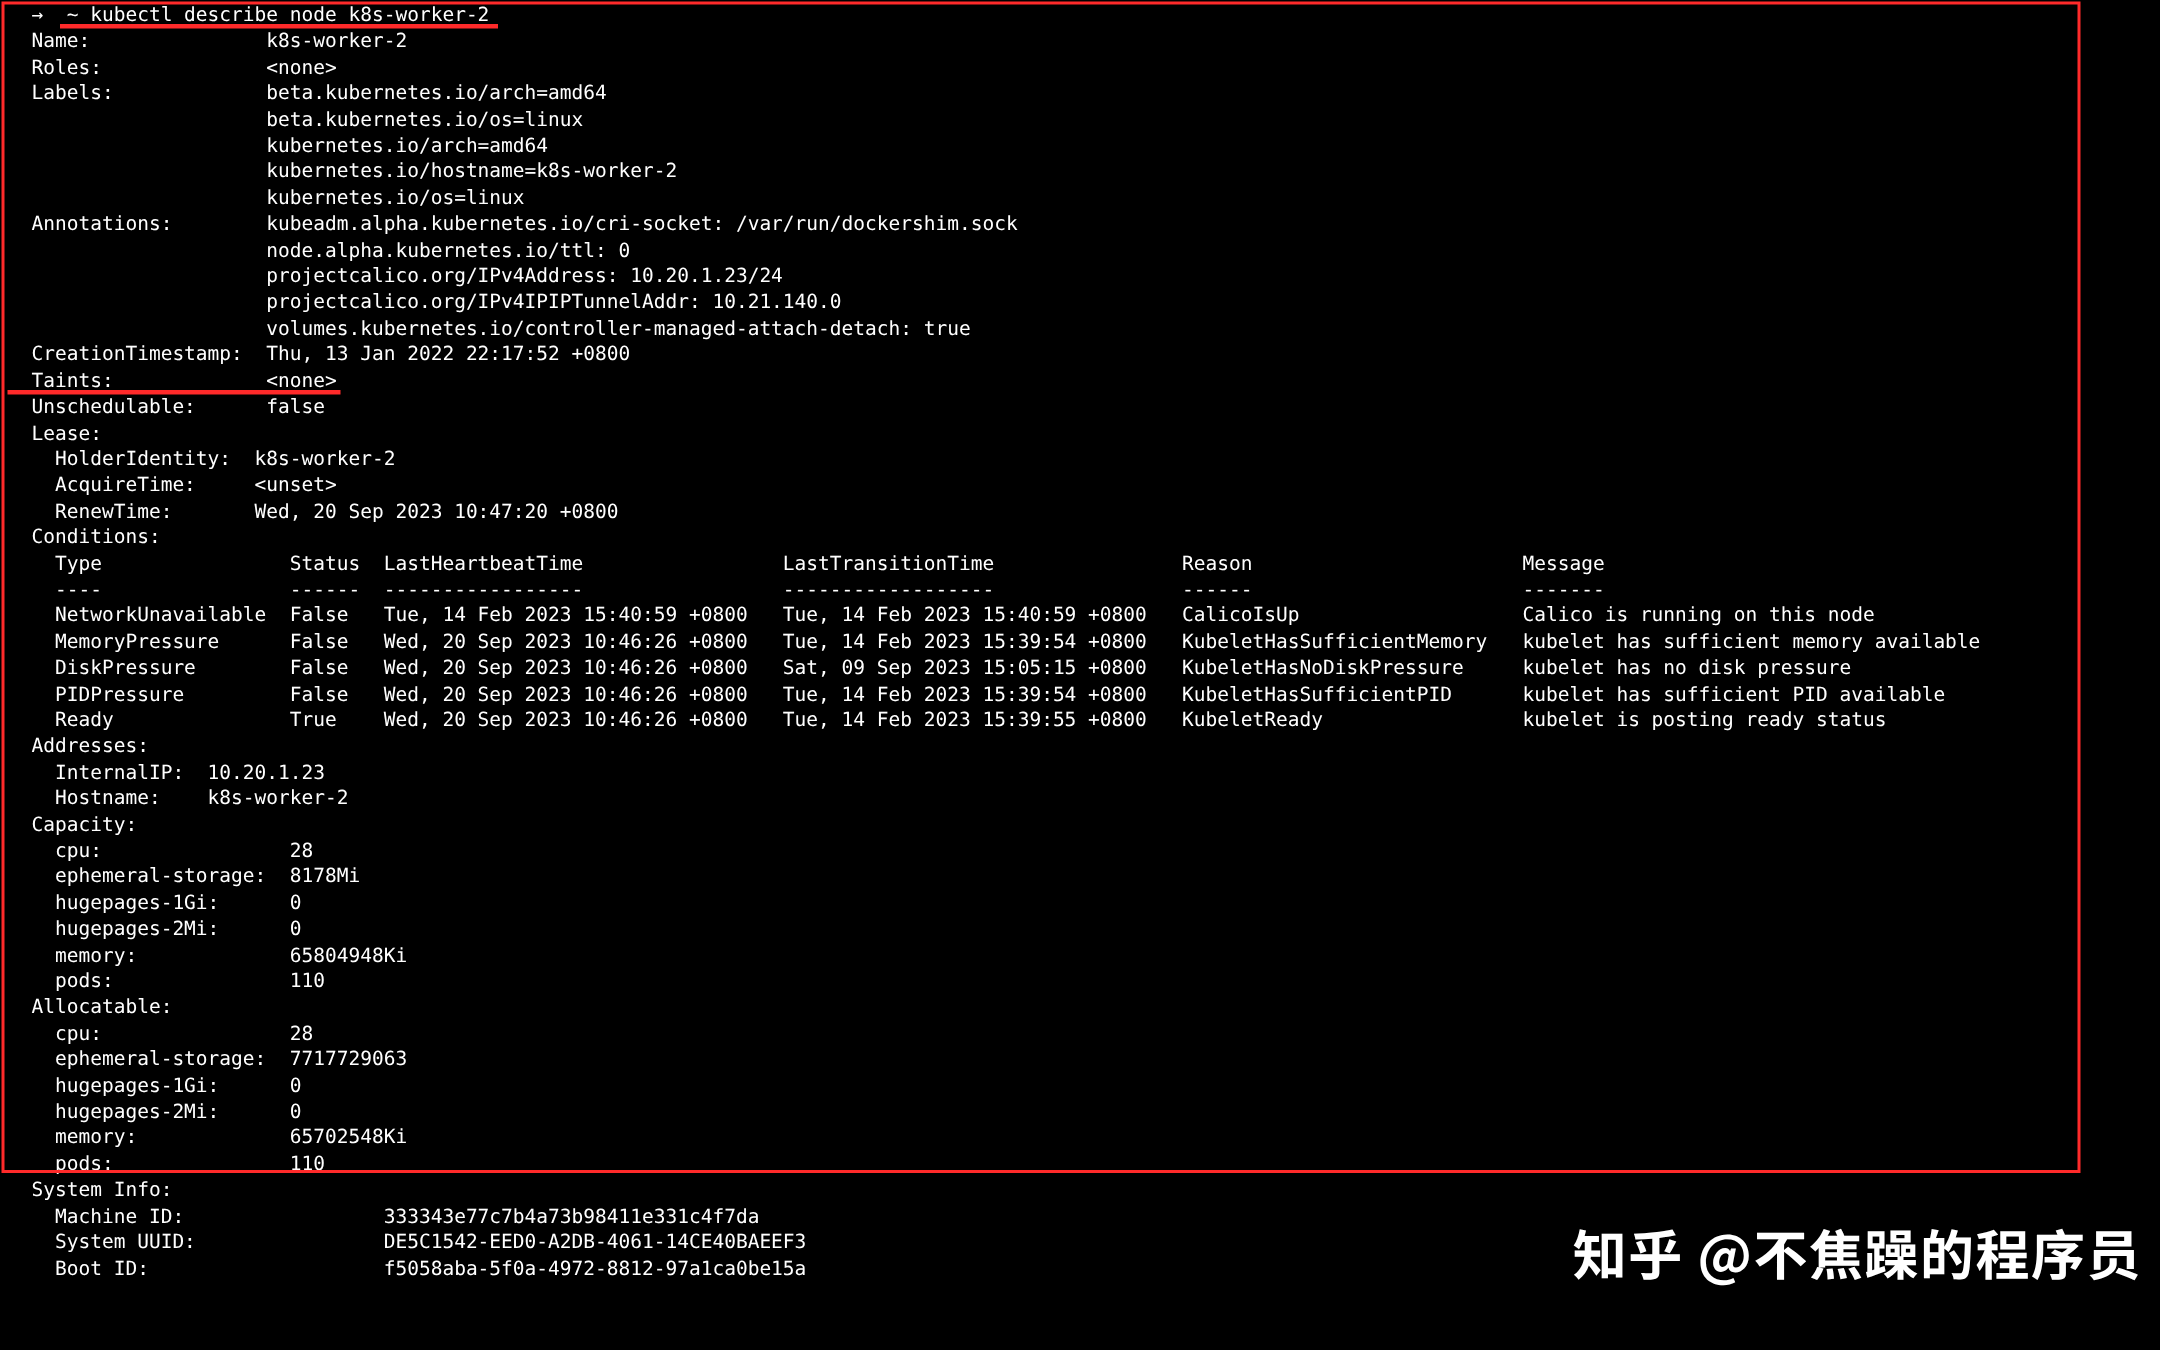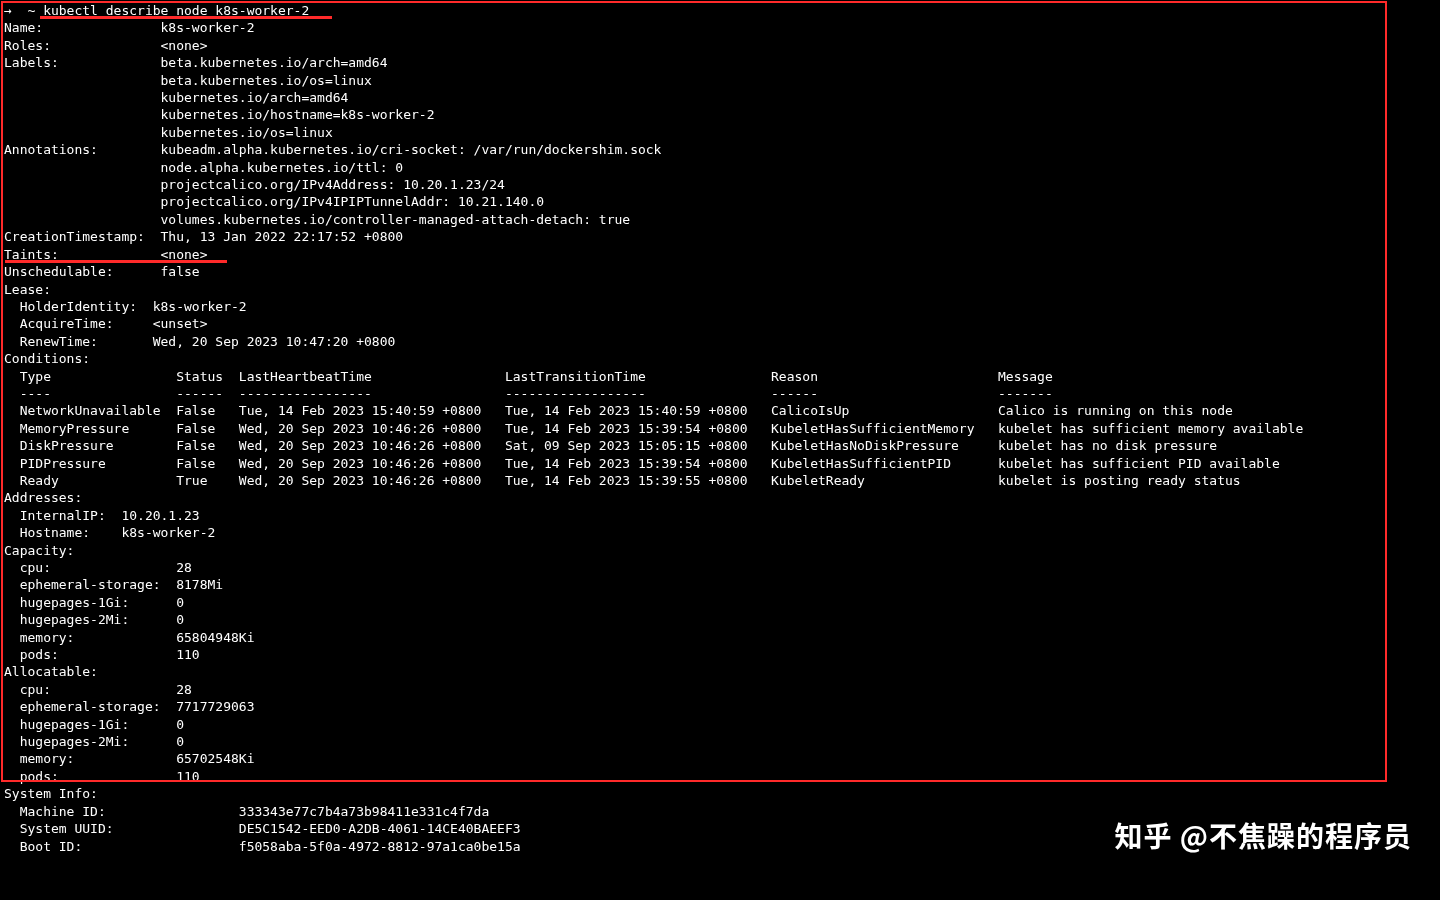--- a/index.html
+++ b/index.html
@@ -8,44 +8,44 @@
     color: #fff;
     font-family: "Menlo", "Consolas", "DejaVu Sans Mono", monospace;
     font-size: 13px;
     line-height: 17.4px;
     width: 1440px;
     height: 900px;
     overflow: hidden;
     position: relative;
   }
   .terminal {
-    padding: 2px 4px;
+    padding: 2px 21px;
     white-space: pre;
   }
   .red-outer {
     position: absolute;
     left: 1px; top: 1px;
     width: 1386px; height: 781px;
     border: 2px solid #ff2a2a;
     pointer-events: none;
   }
   .underline {
     position: absolute;
     height: 3px;
     background: #ff2a2a;
     pointer-events: none;
   }
   .u1 { left: 40px;  top: 16px;  width: 292px; }
   .u2 { left: 5px;   top: 260px; width: 222px; }
   .watermark {
     position: absolute;
-    right: 28px;
+    right: 12px;
     bottom: 56px;
     font-family: "PingFang SC","Microsoft YaHei","Noto Sans CJK SC",sans-serif;
-    font-size: 28px;
+    font-size: 36px;
     font-weight: 600;
     color: #fff;
     letter-spacing: 1px;
   }
   .watermark .zh {
     font-weight: 700;
   }
 </style>
 </head>
 <body>

